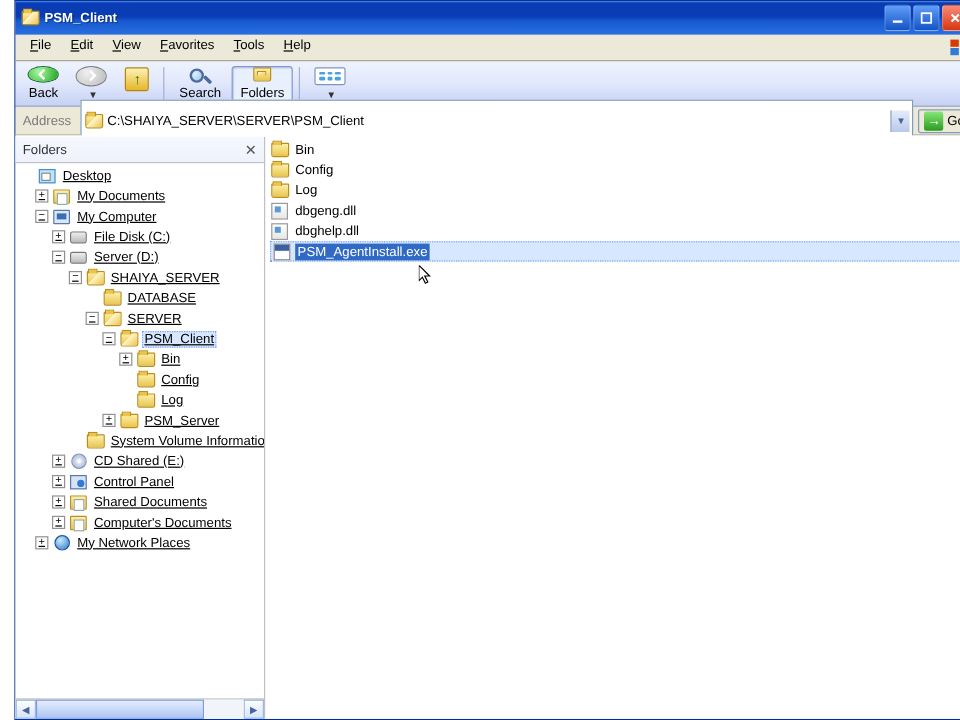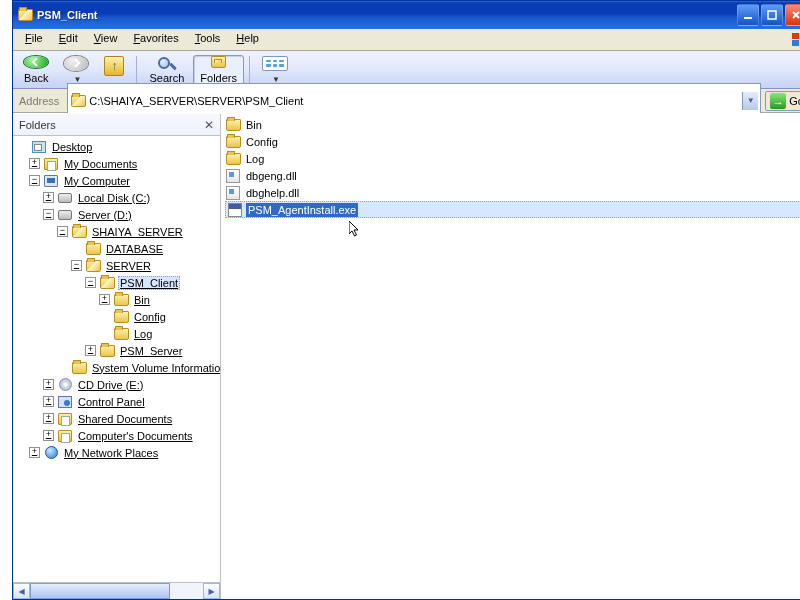--- a/index.html
+++ b/index.html
@@ -233,21 +233,21 @@
             <span class="nicon">
               <span class="computer"></span>
             </span>
             <span class="nlabel">My Computer</span>
           </div>
         <div class="node" style="padding-left:28px">
             <span class="exp">+</span>
             <span class="nicon">
               <span class="disk"></span>
             </span>
-            <span class="nlabel">Local Disk (C:)</span>
+            <span class="nlabel">File Disk (C:)</span>
           </div>
         <div class="node" style="padding-left:28px">
             <span class="exp">−</span>
             <span class="nicon">
               <span class="disk"></span>
             </span>
             <span class="nlabel">Server (D:)</span>
           </div>
         <div class="node" style="padding-left:42px">
             <span class="exp">−</span>
@@ -310,21 +310,21 @@
             <span class="nicon">
               <span class="fold"></span>
             </span>
             <span class="nlabel">System Volume Information</span>
           </div>
         <div class="node" style="padding-left:28px">
             <span class="exp">+</span>
             <span class="nicon">
               <span class="cd"></span>
             </span>
-            <span class="nlabel">CD Drive (E:)</span>
+            <span class="nlabel">CD Shared (E:)</span>
           </div>
         <div class="node" style="padding-left:28px">
             <span class="exp">+</span>
             <span class="nicon">
               <span class="panel"></span>
             </span>
             <span class="nlabel">Control Panel</span>
           </div>
         <div class="node" style="padding-left:28px">
             <span class="exp">+</span>

